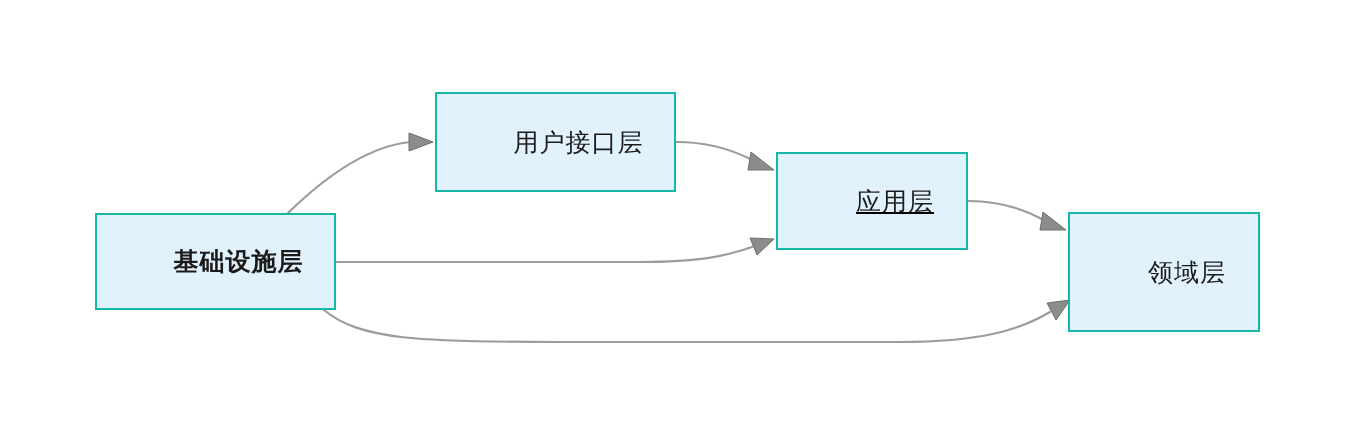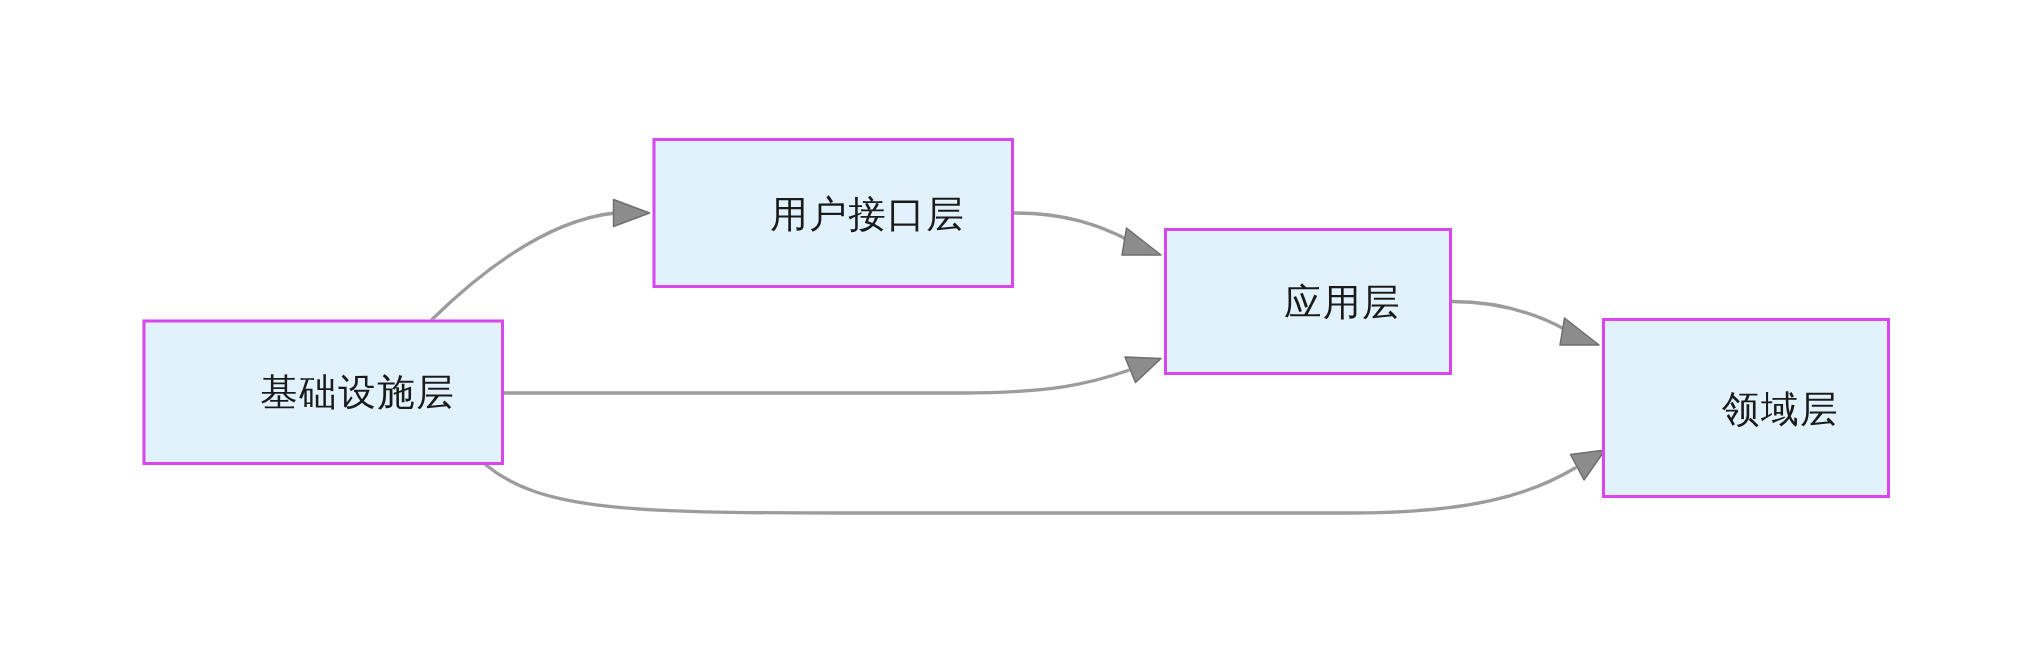--- a/index.html
+++ b/index.html
@@ -21,38 +21,38 @@
     position: absolute;
     left: 0;
     top: 0;
     width: 1356px;
     height: 437px;
   }
   .node {
     position: absolute;
     box-sizing: border-box;
     background: #e1f2fd;
-    border: 2px solid #d946ef;
+    border: 2px solid #14b8a6;
     display: flex;
     align-items: center;
     justify-content: center;
     z-index: 2;
     padding-left: 46px;
   }
   .node-label {
     font-size: 25px;
     color: #1a1a1a;
     letter-spacing: 1px;
     line-height: 1;
     white-space: nowrap;
     font-family: "DejaVu Sans", "Liberation Sans", sans-serif;
   }
-  #node-infrastructure { left: 95px;  top: 213px; width: 241px; height: 97px; }
+  #node-infrastructure { left: 95px;  top: 213px; width: 241px; height: 97px; font-weight: bold; }
   #node-ui             { left: 435px; top: 92px;  width: 241px; height: 100px; }
-  #node-application    { left: 776px; top: 152px; width: 192px; height: 98px; }
+  #node-application    { left: 776px; top: 152px; width: 192px; height: 98px; text-decoration: underline; }
   #node-domain         { left: 1068px;top: 212px; width: 192px; height: 120px; }
   .edge-path {
     fill: none;
     stroke: #9c9c9c;
     stroke-width: 2.2;
     stroke-linecap: round;
   }
   .arrow-head {
     fill: #8c8c8c;
     stroke: #6e6e6e;

